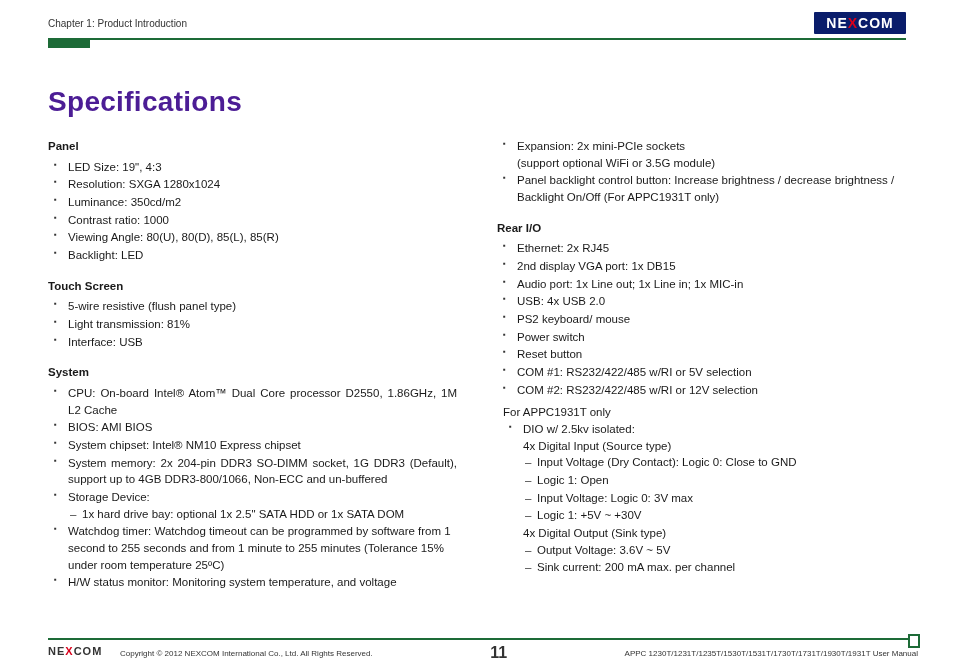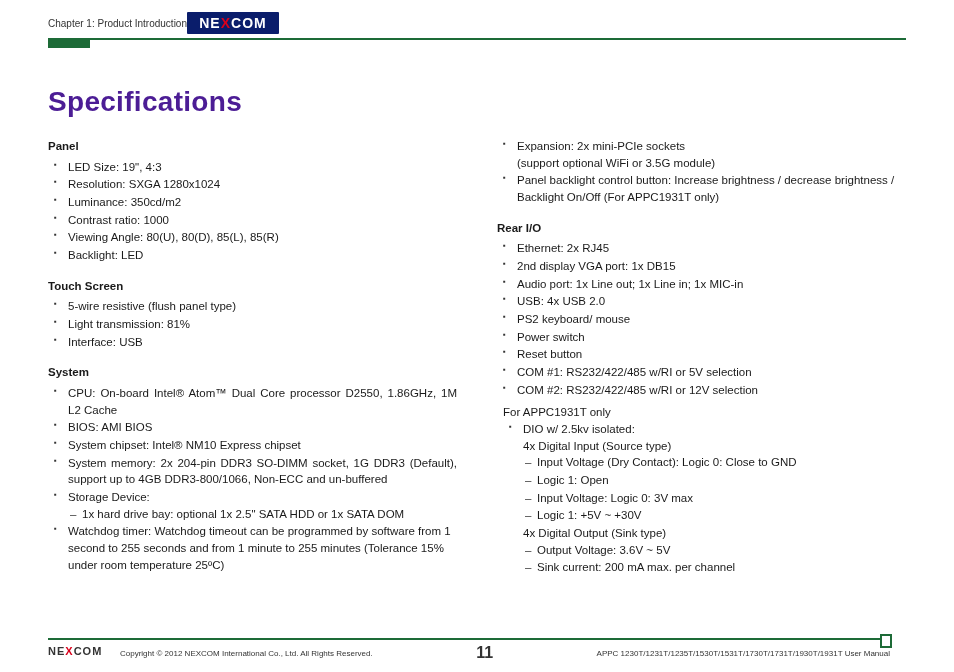--- a/index.html
+++ b/index.html
@@ -5,21 +5,21 @@
   * { margin: 0; padding: 0; box-sizing: border-box; }
   body {
     width: 954px;
     height: 672px;
     background: #fff;
     font-family: "Segoe UI", "Helvetica Neue", Arial, sans-serif;
     color: #1a1a1a;
     position: relative;
     padding: 12px 48px 8px 48px;
   }
-  .header { display: flex; align-items: center; margin-bottom: 2px; }
+  .header { display: flex; justify-content: space-between; align-items: center; margin-bottom: 2px; }
   .chapter { font-size: 10px; color: #333; }
   .logo-top {
     width: 92px; height: 22px; background: #0a1d6b; color: #fff;
     display: flex; align-items: center; justify-content: center;
     font-weight: 700; font-size: 14px; letter-spacing: 1px; border-radius: 1px;
   }
   .logo-top .x { color: #d9001b; }
   .rule { height: 2px; background: #1d6b37; margin-top: 4px; }
   .chip { width: 42px; height: 8px; background: #1d6b37; margin-top: 0; margin-left: 0; }
   .title { font-size: 28px; font-weight: 700; color: #4c1d95; margin-top: 38px; margin-bottom: 6px; letter-spacing: 0.3px; }
@@ -31,21 +31,21 @@
   ul.b > li::before {
     content: "▪"; position: absolute; left: -14px; top: 0; font-size: 8px; color: #333;
   }
   ul.d { list-style: none; padding-left: 14px; }
   ul.d > li { position: relative; margin-bottom: 1px; }
   ul.d > li::before {
     content: "–"; position: absolute; left: -12px; top: 0; color: #333;
   }
   .para { padding-left: 6px; margin-top: 6px; }
   .footer {
-    position: absolute; left: 48px; right: 64px; bottom: 10px;
+    position: absolute; left: 48px; right: 36px; bottom: 10px;
   }
   .frule { height: 2px; background: #1d6b37; margin-bottom: 4px; position: relative; }
   .frule::after {
     content: ""; position: absolute; right: -2px; top: -4px; width: 8px; height: 10px;
     border: 2px solid #1d6b37; background: #fff;
   }
   .fbar { display: flex; justify-content: space-between; align-items: center; font-size: 8px; color: #333; }
   .logo-bot {
     width: 64px; height: 16px; background: #fff; color: #333;
     font-weight: 700; font-size: 11px; letter-spacing: 1px;
@@ -95,20 +95,21 @@
       <li>BIOS: AMI BIOS</li>
       <li>System chipset: Intel® NM10 Express chipset</li>
       <li style="text-align:justify">System memory: 2x 204-pin DDR3 SO-DIMM socket, 1G DDR3 (Default), support up to 4GB DDR3-800/1066, Non-ECC and un-buffered</li>
       <li>
         <span>Storage Device:</span>
         <ul class="d">
           <li>1x hard drive bay: optional 1x 2.5" SATA HDD or 1x SATA DOM</li>
         </ul>
       </li>
       <li>Watchdog timer: Watchdog timeout can be programmed by software from 1 second to 255 seconds and from 1 minute to 255 minutes (Tolerance 15% under room temperature 25ºC)</li>
+      <li>H/W status monitor: Monitoring system temperature, and voltage</li>
     </ul>
   </div>
 
   <div class="col">
     <ul class="b" style="margin-top:14px">
       <li>
         <span>Expansion: 2x mini-PCIe sockets</span><br>
         <span>(support optional WiFi or 3.5G module)</span>
       </li>
       <li>Panel backlight control button: Increase brightness / decrease brightness / Backlight On/Off (For APPC1931T only)</li>

